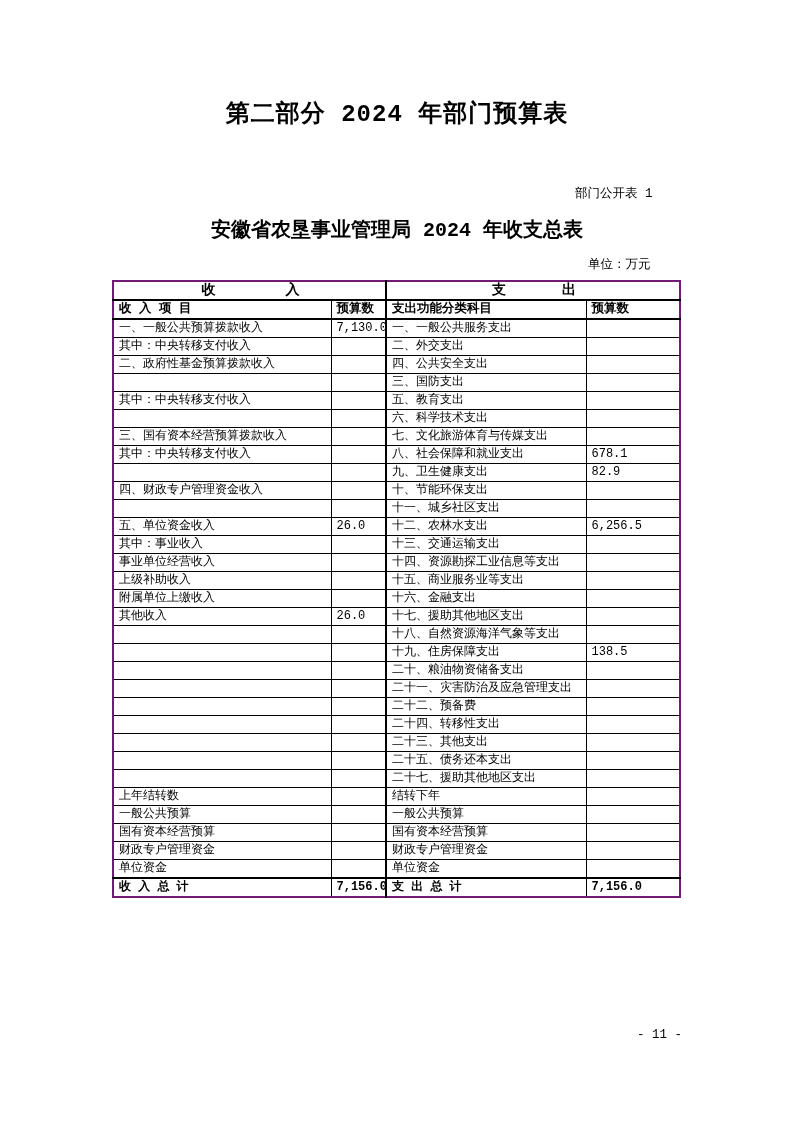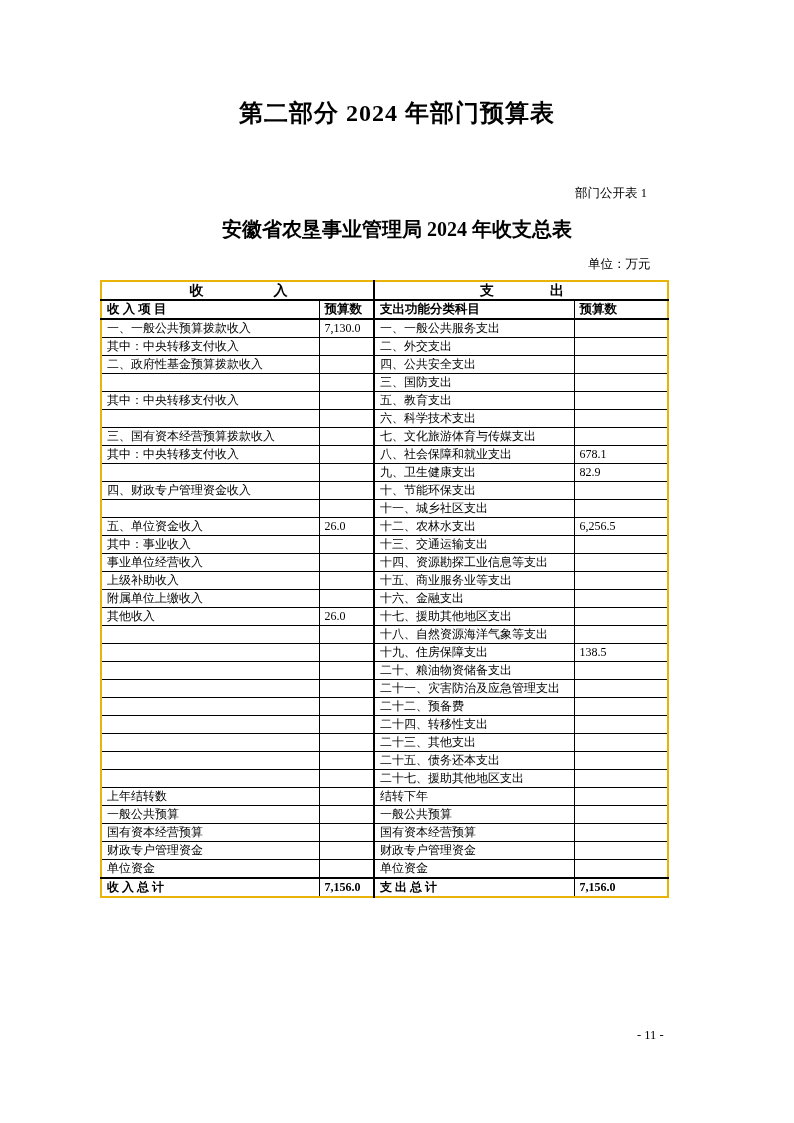--- a/index.html
+++ b/index.html
@@ -2,21 +2,21 @@
 <html><head>
 <meta charset="utf-8">
 <style>
   html, body { margin: 0; padding: 0; background: #ffffff; }
   .page {
     position: relative;
     width: 794px;
     height: 1123px;
     background: #ffffff;
     color: #000000;
-    font-family: Liberation Serif, serif;
+    font-family: Liberation Mono, monospace;
     overflow: hidden;
   }
   .main-title {
     position: absolute;
     top: 97px; left: 0; width: 100%;
     text-align: center;
     font-size: 24px;
     font-weight: bold;
     letter-spacing: 1px;
   }
@@ -32,25 +32,25 @@
     font-size: 20px;
     font-weight: bold;
   }
   .unit-note {
     position: absolute;
     top: 256px; left: 588px;
     font-size: 12.5px;
   }
   table.budget {
     position: absolute;
-    left: 100px; top: 280px;
+    left: 112px; top: 280px;
     width: 567px;
     border-collapse: collapse;
     table-layout: fixed;
-    border: 2px solid #eab308;
+    border: 2px solid #701a75;
   }
   table.budget td, table.budget th {
     border: 1px solid #000;
     font-size: 12px;
     font-weight: normal;
     height: 18px;
     line-height: 17px;
     padding: 0 3px 0 5px;
     white-space: nowrap;
     overflow: hidden;

